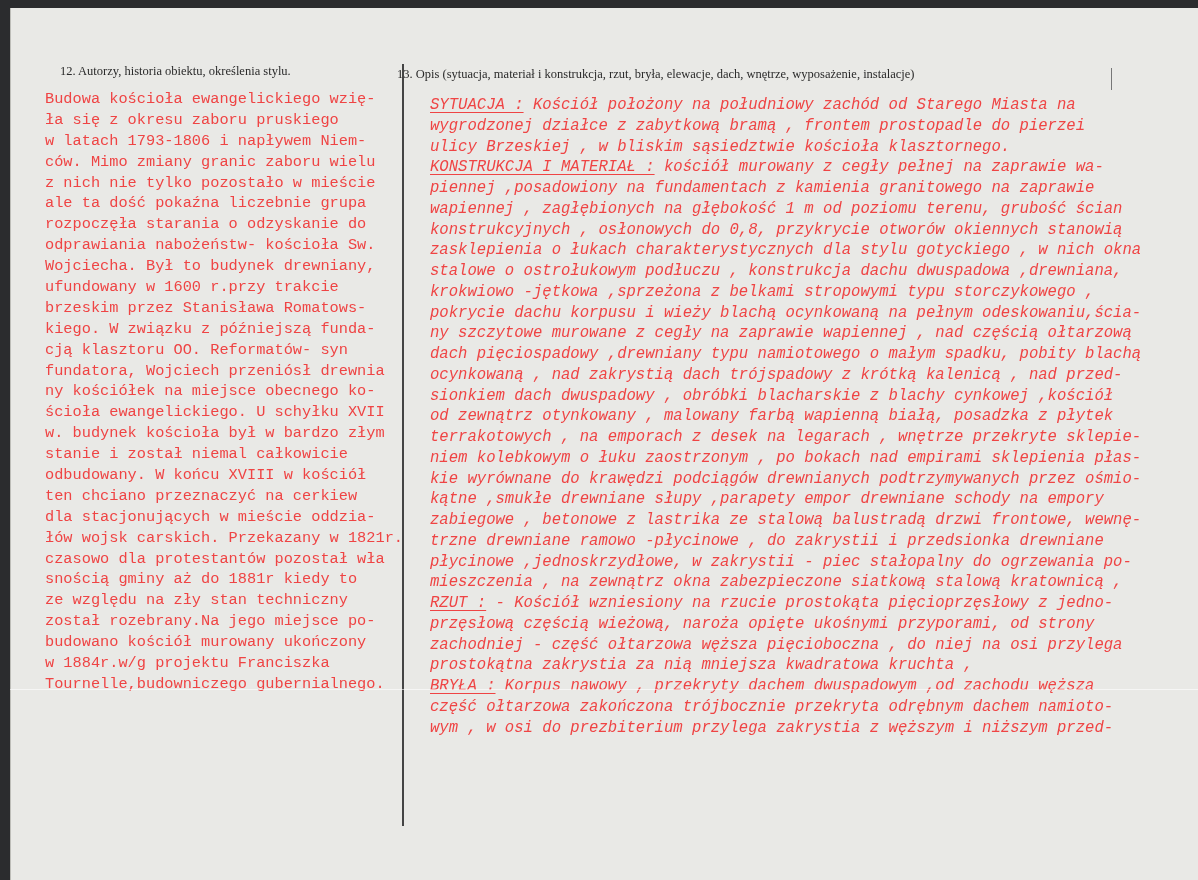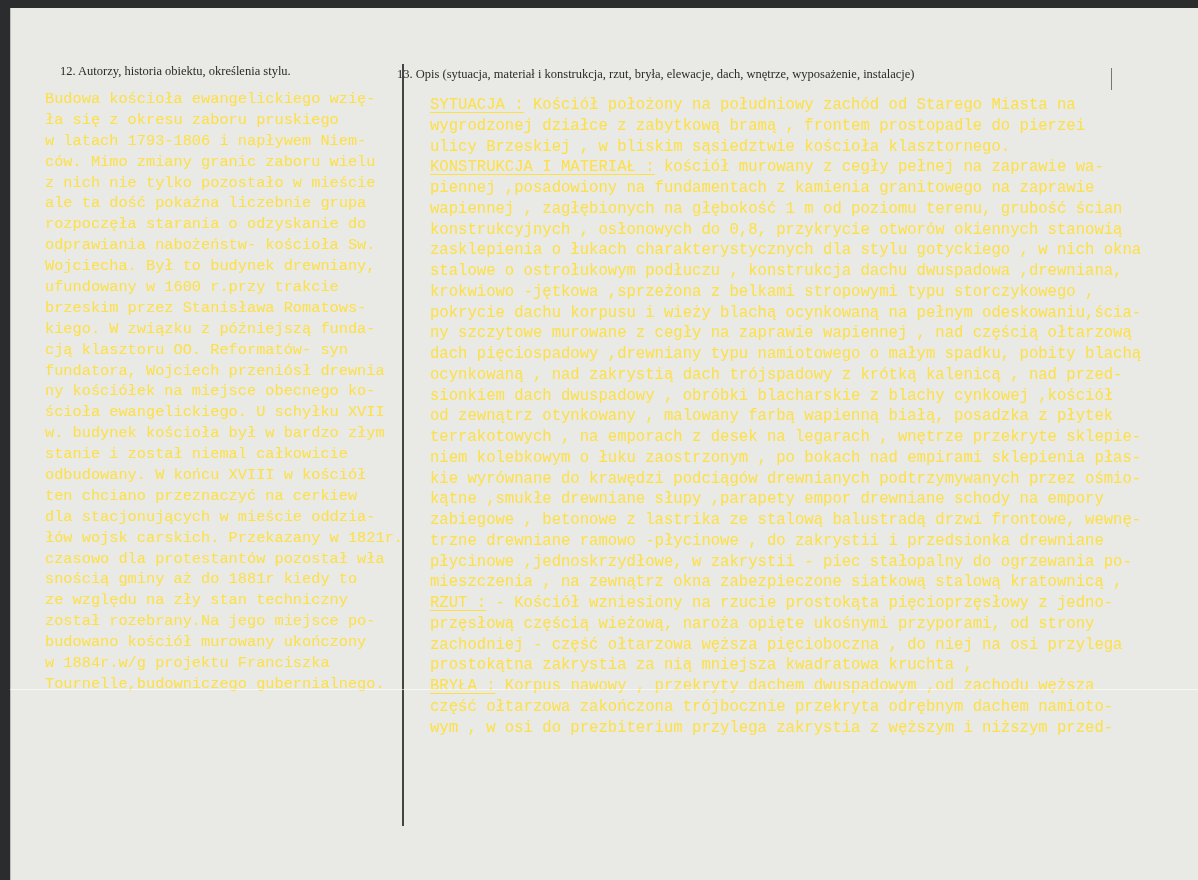--- a/index.html
+++ b/index.html
@@ -14,27 +14,27 @@
     border-left: 1px solid #bdbdb8;
   }
   .hdr {
     position: absolute;
     font-family: "Liberation Serif", "DejaVu Serif", serif;
     font-size: 12.5px; color: #2a2a2a; white-space: nowrap;
   }
   .col {
     position: absolute;
     font-family: "Liberation Mono", "DejaVu Sans Mono", monospace;
-    color: #fde047;
+    color: #ef4444;
     font-size: 15.3px;
     line-height: 20.9px;
     white-space: pre;
   }
   .col .ln { display: block; height: 20.9px; }
-  .col.right { font-size: 15.6px; line-height: 20.75px; }
+  .col.right { font-size: 15.6px; line-height: 20.75px; font-style: italic; }
   .col.right .ln { height: 20.75px; }
   .u { text-decoration: underline; text-underline-offset: 3px; }
   .vrule {
     position: absolute; width: 2px; background: #444;
   }
   .tick {
     position: absolute; width: 1px; background: #777;
   }
   .fold {
     position: absolute; height: 1px; background: rgba(255,255,255,0.6);

